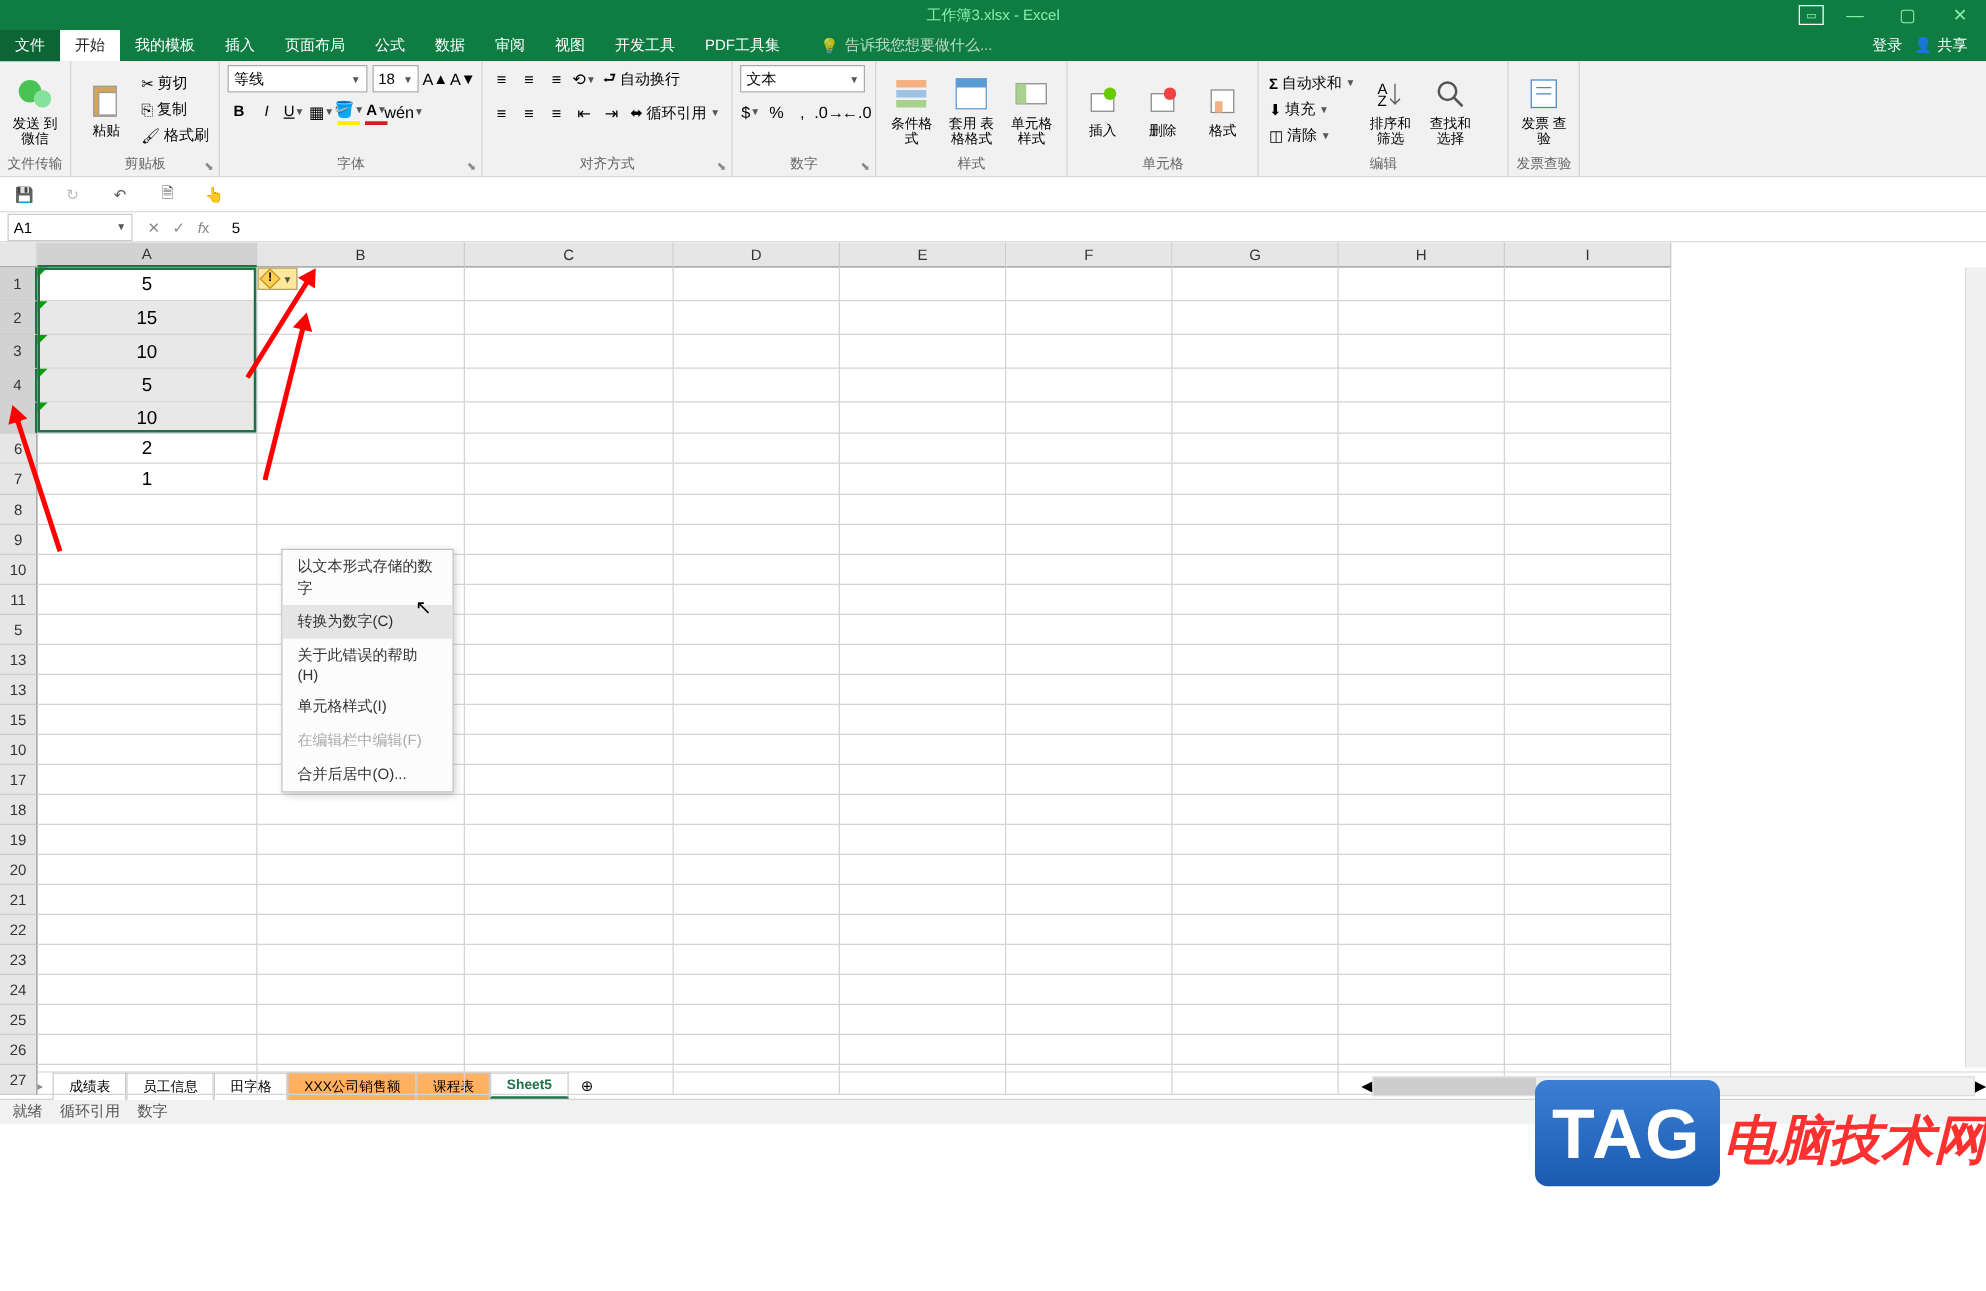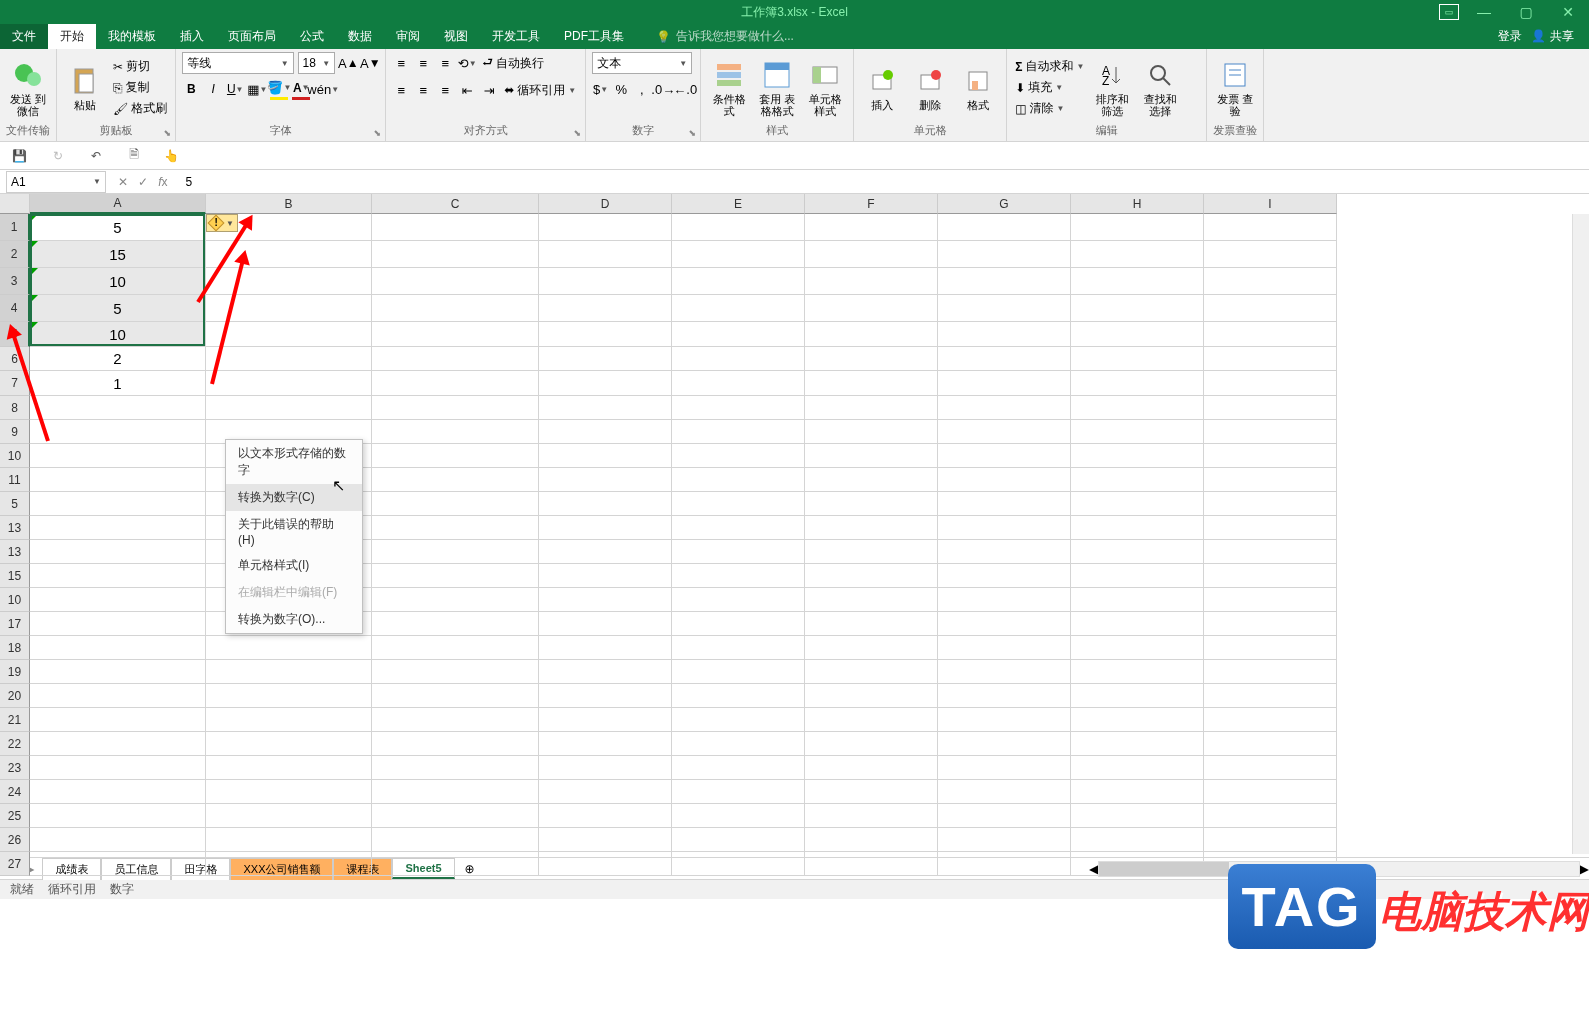--- a/index.html
+++ b/index.html
@@ -741,21 +741,21 @@
     <div class="error-diamond"></div>
     <span class="dropdown-arrow" style="margin-left:4px">▼</span>
   </div>
 
   <div class="ctx-menu">
     <div class="ctx-item">以文本形式存储的数字</div>
     <div class="ctx-item highlight">转换为数字(C)</div>
     <div class="ctx-item">关于此错误的帮助(H)</div>
     <div class="ctx-item">单元格样式(I)</div>
     <div class="ctx-item disabled">在编辑栏中编辑(F)</div>
-    <div class="ctx-item">转换为数字(O)...</div>
+    <div class="ctx-item">合并后居中(O)...</div>
   </div>
 
   <div class="cursor">↖</div>
 
   <div class="red-arrow" style="left:196px;top:13px;height:95px;transform:rotate(32deg)"></div>
   <div class="red-arrow" style="left:46px;top:132px;height:115px;transform:rotate(-18deg)"></div>
   <div class="red-arrow" style="left:210px;top:60px;height:130px;transform:rotate(14deg)"></div>
 </div>
 
 <div class="sheet-tabs">

